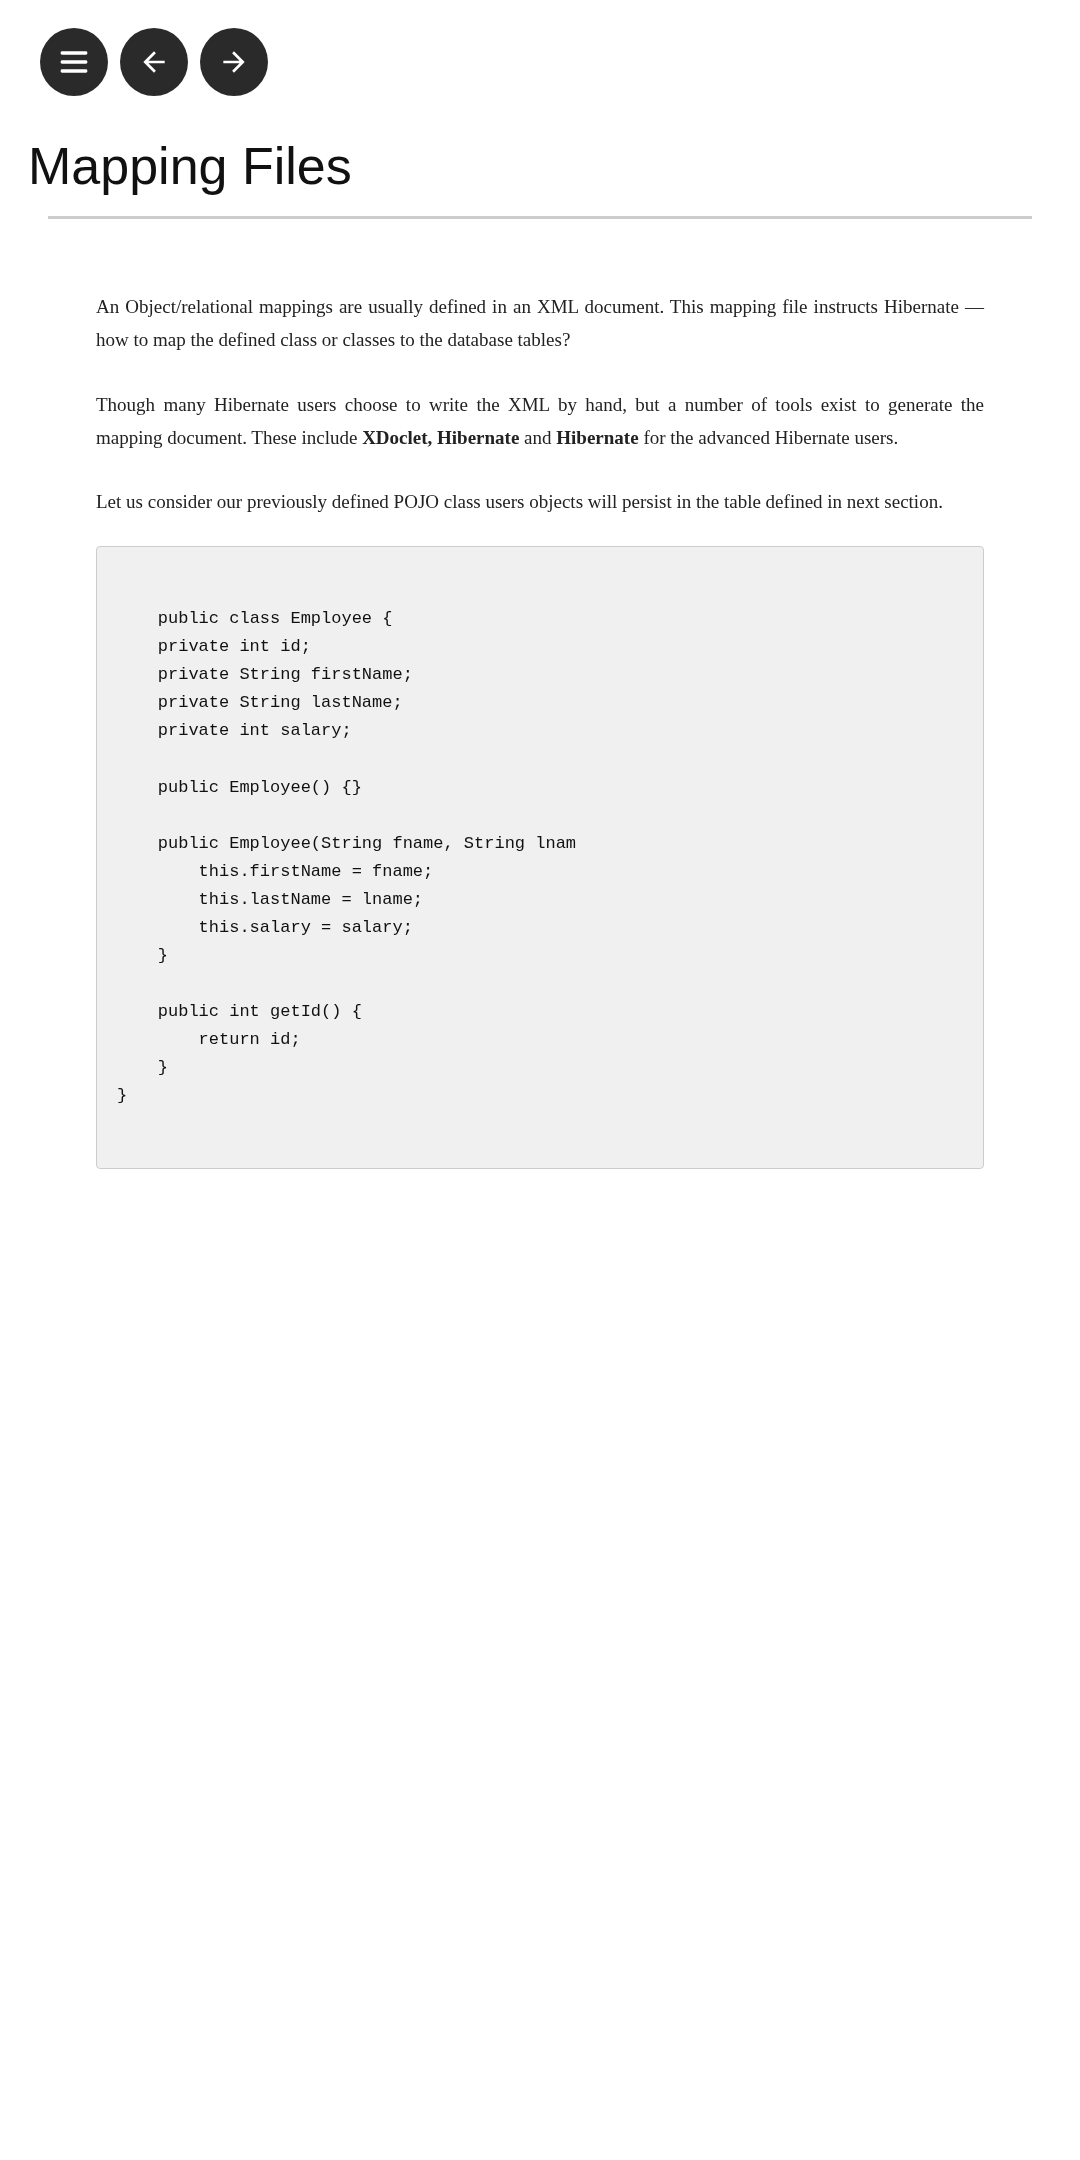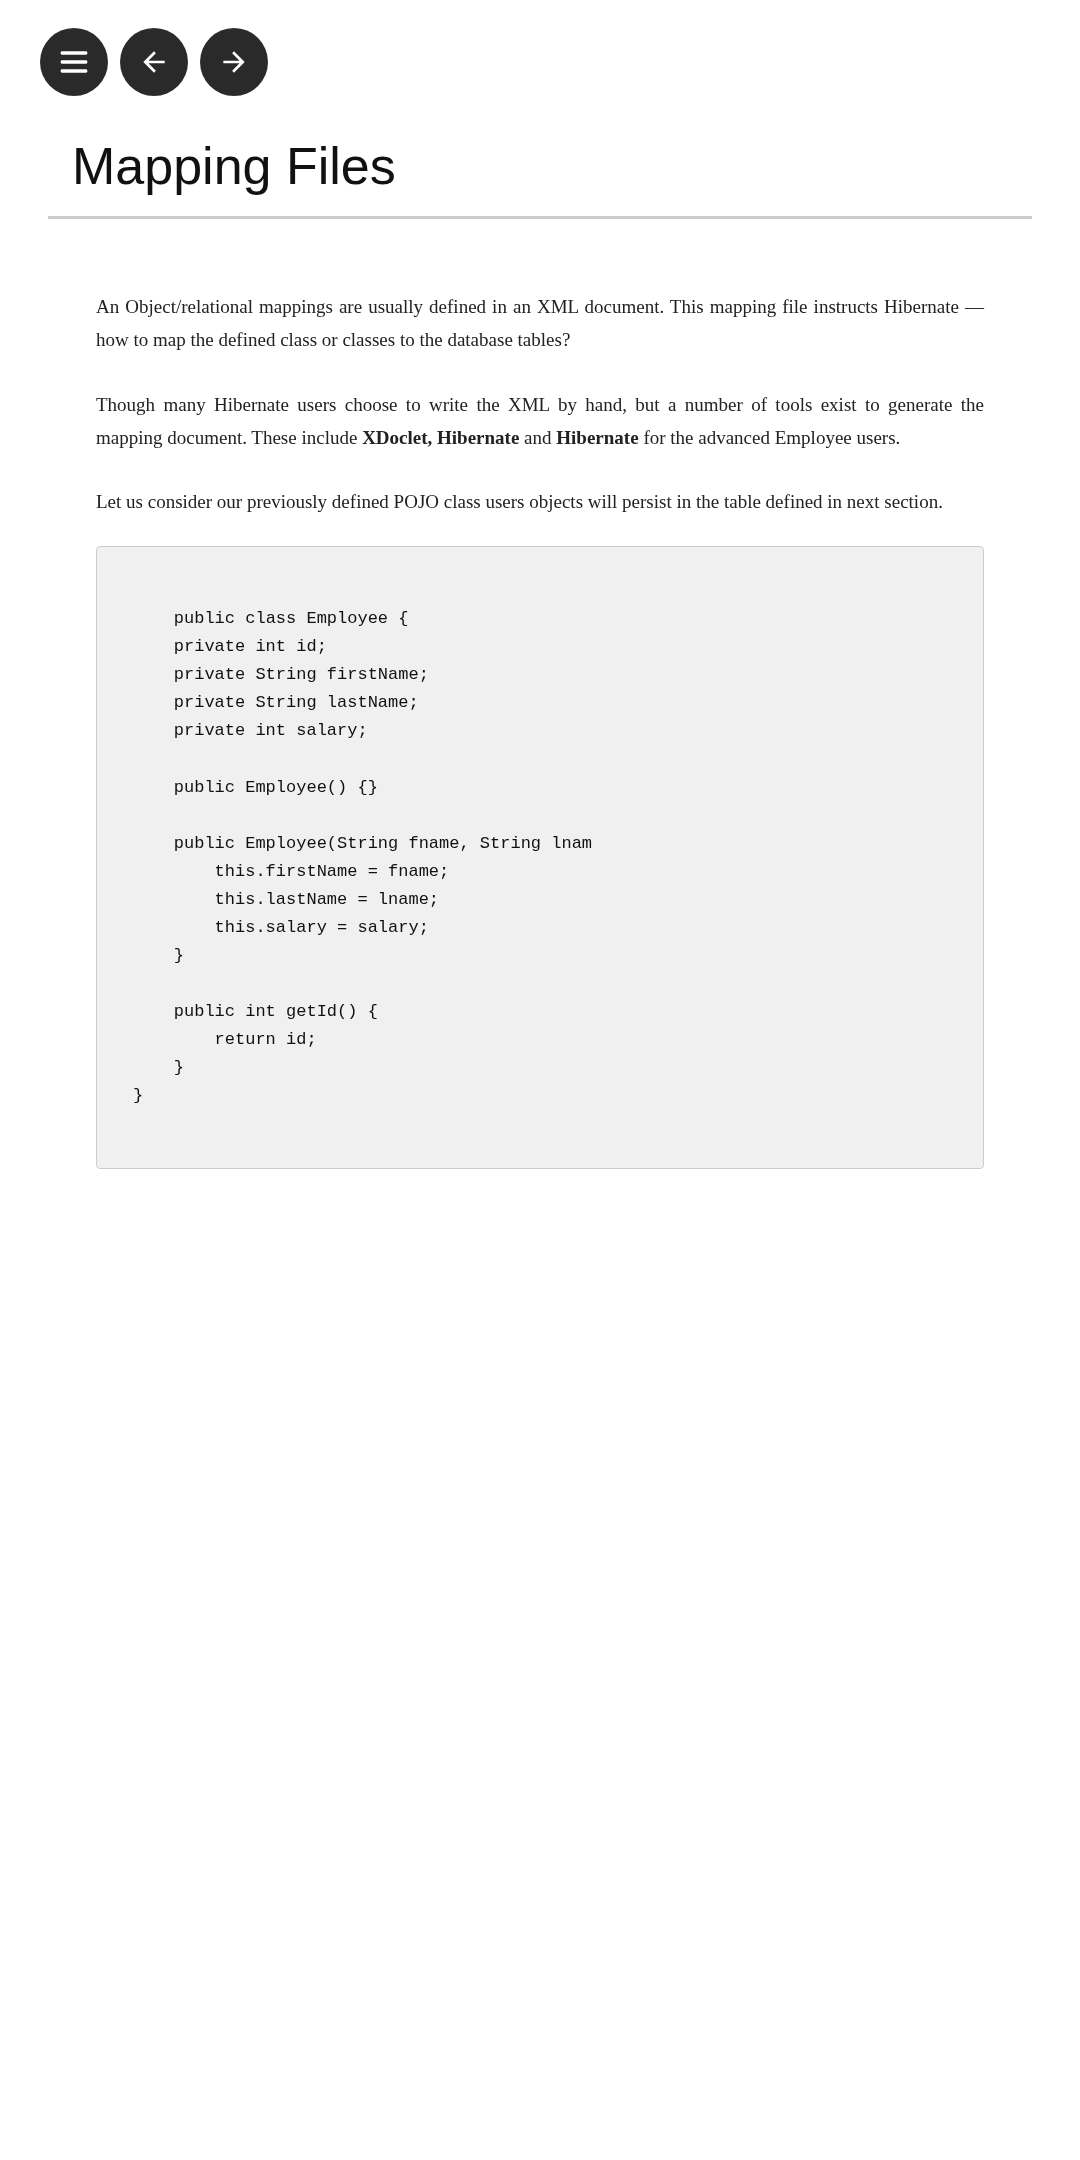--- a/index.html
+++ b/index.html
@@ -37,21 +37,21 @@
       flex-shrink: 0;
     }
 
     .nav-btn svg {
       width: 32px;
       height: 32px;
       fill: white;
     }
 
     .page-header {
-      padding: 20px 48px 10px 72px;
+      padding: 20px 48px 10px 28px;
     }
 
     .page-title {
       font-family: Arial, Helvetica, sans-serif;
       font-size: 52px;
       font-weight: 400;
       color: #111111;
       letter-spacing: 0px;
     }
 
@@ -75,21 +75,21 @@
 
     .bold-text {
       font-weight: bold;
     }
 
     .code-block {
       background: #f0f0f0;
       border: 1px solid #cccccc;
       border-radius: 4px;
       margin: 10px 0 0 0;
-      padding: 30px 36px;
+      padding: 30px 20px;
       font-family: 'Courier New', Courier, monospace;
       font-size: 17px;
       line-height: 1.65;
       color: #111111;
       overflow: hidden;
       white-space: pre;
     }
   </style>
 </head>
 <body>
@@ -120,21 +120,21 @@
 
 <div class="divider"></div>
 
 <div class="content">
 
   <p class="paragraph">
     <span>An  Object/relational  mappings  are  usually defined in an XML document. This mapping file instructs Hibernate — how to map the defined class or classes to the database tables?</span>
   </p>
 
   <p class="paragraph">
-    <span>Though many Hibernate users choose to write the XML by hand, but a number of tools exist to generate the mapping document. These include </span><span class="bold-text">XDoclet, Hibernate</span><span> and </span><span class="bold-text">Hibernate</span><span> for the advanced Employee users.</span>
+    <span>Though many Hibernate users choose to write the XML by hand, but a number of tools exist to generate the mapping document. These include </span><span class="bold-text">XDoclet, Hibernate</span><span> and </span><span class="bold-text">Hibernate</span><span> for the advanced Hibernate users.</span>
   </p>
 
   <p class="paragraph">
     <span>Let us consider our previously defined POJO class users objects will persist in the table defined in next section.</span>
   </p>
 
   <div class="code-block">
     <span>public class Employee {
     private int id;
     private String firstName;

